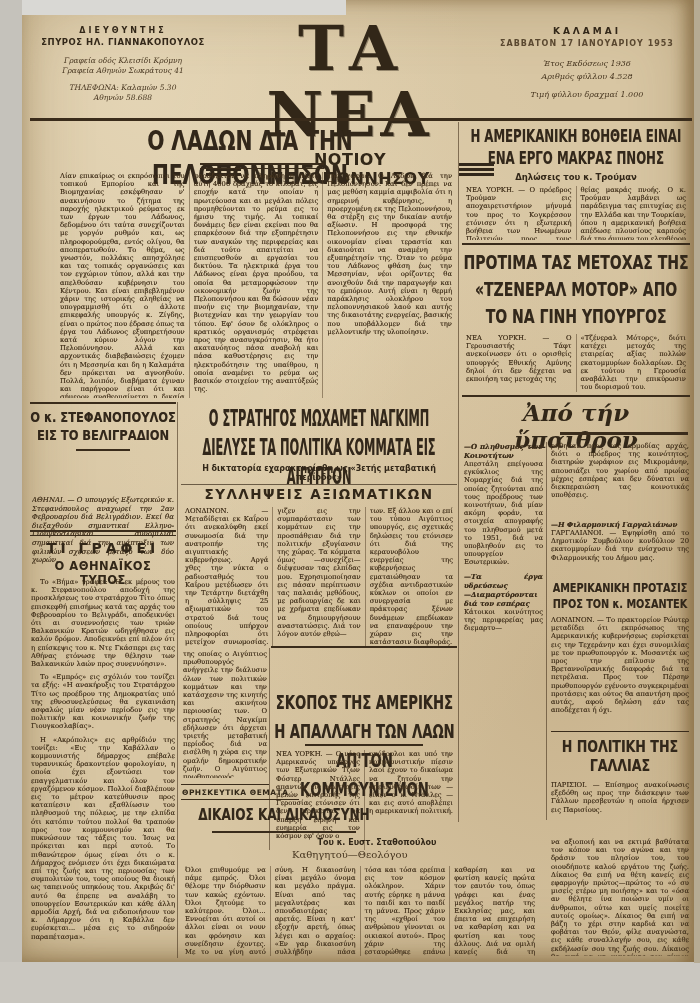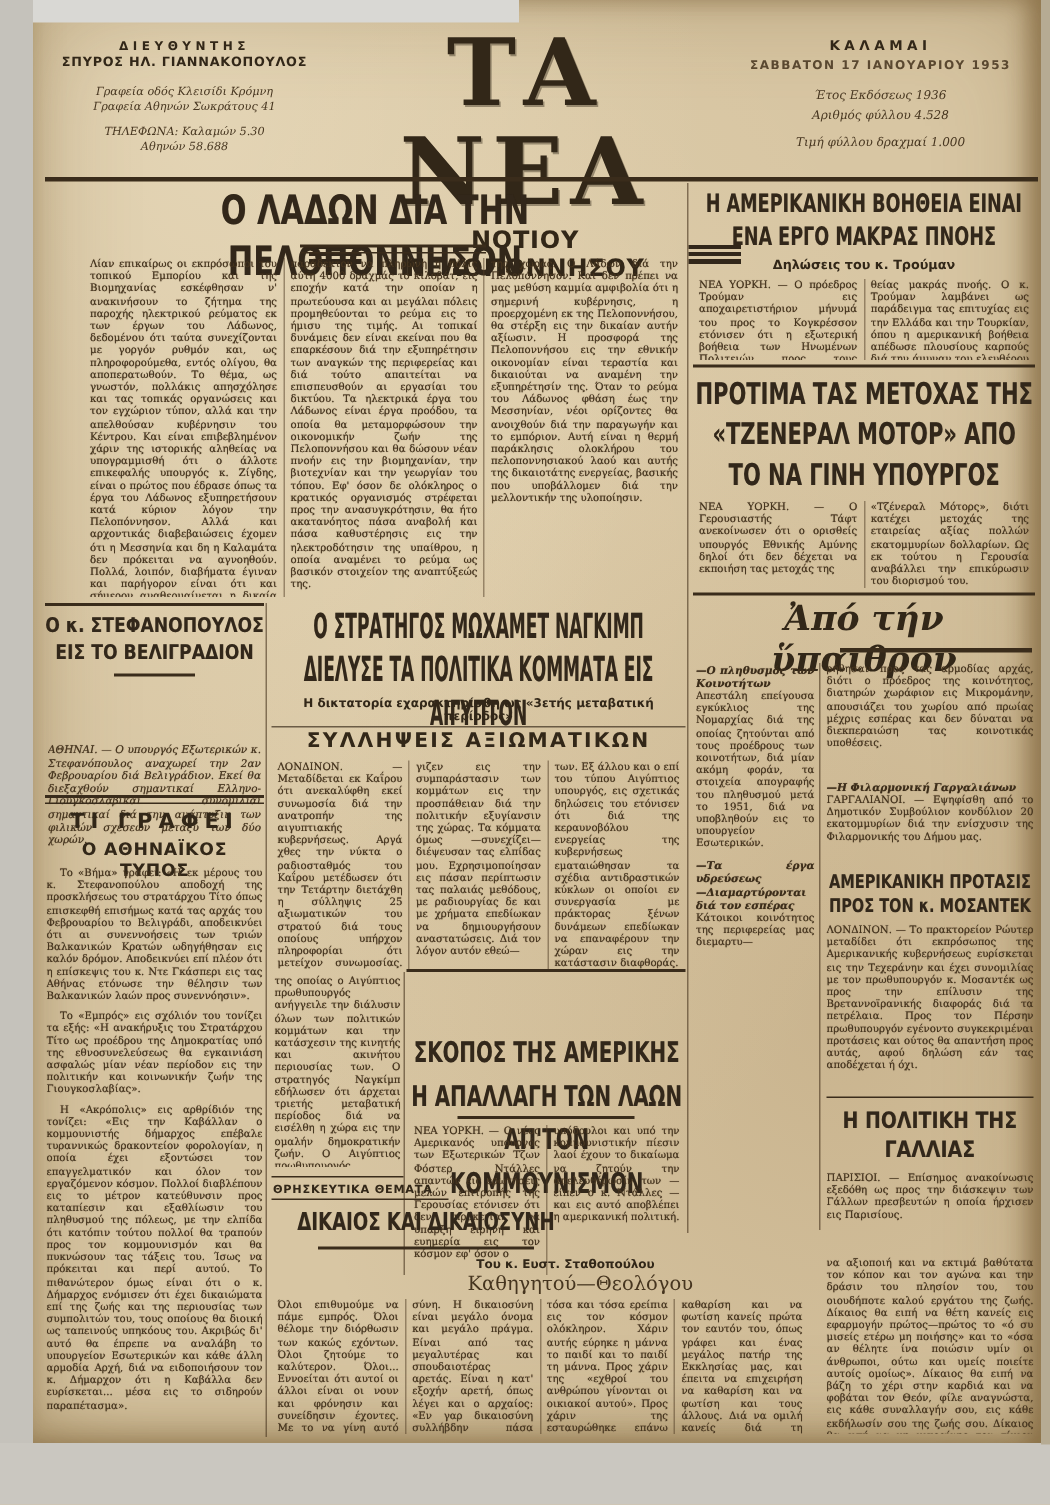--- a/index.html
+++ b/index.html
@@ -128,21 +128,21 @@
   </div>
 
   <div class="hrule" style="left:181px;top:784px;width:88px;height:1px;"></div>
   <div class="abs sans-b" style="left:182px;top:788px;width:130px;font-size:7.5px;letter-spacing:.5px;">ΘΡΗΣΚΕΥΤΙΚΑ ΘΕΜΑΤΑ</div>
   <div class="hrule" style="left:181px;top:799px;width:118px;height:1px;"></div>
   <div class="abs" style="left:186px;top:804px;width:196px;">
     <div class="cx" style="width:268px;transform:scaleX(0.731);font-size:16.5px;line-height:22px;">ΔΙΚΑΙΟΣ ΚΑΙ ΔΙΚΑΙΟΣΥΝΗ</div>
   </div>
   <div class="hrule" style="left:212px;top:831px;width:144px;height:1.5px;"></div>
   <div class="abs sans-b" style="left:292px;top:838px;width:170px;font-size:8px;text-align:center;">Του κ. Ευστ. Σταθοπούλου</div>
-  <div class="abs" style="left:292px;top:849px;width:170px;font-size:13px;text-align:right;color:#46351f;">Καθηγητού—Θεολόγου</div>
+  <div class="abs" style="left:292px;top:849px;width:170px;font-size:10px;text-align:left;color:#46351f;">Καθηγητού—Θεολόγου</div>
   <div class="abs cols" style="left:181px;top:866px;width:358px;height:90px;">
     <div class="col bt">Όλοι επιθυμούμε να πάμε εμπρός. Όλοι θέλομε την διόρθωσιν των κακώς εχόντων. Όλοι ζητούμε το καλύτερον. Όλοι... Εννοείται ότι αυτοί οι άλλοι είναι οι νουν και φρόνησιν και συνείδησιν έχοντες. Με το να γίνη αυτό προϋποτίθενται μερικά πράγματα, ιεραί και βασικαί αρχαί. Μία από τας βασικωτέρας αρχάς, χωρίς τας οποίας δεν ημπορούν να σταθούν τα άτομα, αι οικογένειαι, τα έθνη και αι κοινωνίαι, είναι και η δικαιο—</div>
     <div class="col bt">σύνη. Η δικαιοσύνη είναι μεγάλο όνομα και μεγάλο πράγμα. Είναι από τας μεγαλυτέρας και σπουδαιοτέρας αρετάς. Είναι η κατ' εξοχήν αρετή, όπως λέγει και ο αρχαίος: «Εν γαρ δικαιοσύνη συλλήβδην πάσα αρετή». Χρονολογείται από της πρώτης επί της γης εμφανίσεως του ανθρώπου. Δι' αυτήν και χάριν αυτής έγιναν τόσοι και τόσοι αγώνες, μέχρι και ανθρωποθυσίαι.</div>
     <div class="col bt">τόσα και τόσα ερείπια εις τον κόσμον ολόκληρον. Χάριν αυτής εύρηκε η μάννα το παιδί και το παιδί τη μάννα. Προς χάριν της «εχθροί του ανθρώπου γίνονται οι οικιακοί αυτού». Προς χάριν της εσταυρώθηκε επάνω στο Γολγοθά ένας Θεάνθρωπος. Τόσα και τόσα έγιναν και γίνονται δι' αυτήν την περιμάχητον και αγίαν δικαιοσύνην. Διά να υπάρξη δικαιοσύνη πρέπει απαραιτήτως να υπάρχουν και άνθρωποι δίκαιοι.</div>
     <div class="col bt">καθαρίση και να φωτίση κανείς πρώτα τον εαυτόν του, όπως γράφει και ένας μεγάλος πατήρ της Εκκλησίας μας, και έπειτα να επιχειρήση να καθαρίση και να φωτίση και τους άλλους. Διά να ομιλή κανείς διά τη δικαιοσύνη πρέπει πρώτα αυτός να είναι δίκαιος. Και δίκαιος θα ειπή να είναι κανείς άνθρωπος με την αληθινή σημασία της λέξεως· με συνείδησι, με φιλότιμο, με αισθήματα.</div>
   </div>
 
   <div class="abs" style="left:462px;top:126px;width:228px;">
     <div class="cx" style="width:330px;transform:scaleX(0.69);font-size:17px;line-height:21.5px;">Η ΑΜΕΡΙΚΑΝΙΚΗ ΒΟΗΘΕΙΑ ΕΙΝΑΙ ΕΝΑ ΕΡΓΟ ΜΑΚΡΑΣ ΠΝΟΗΣ</div>
   </div>

